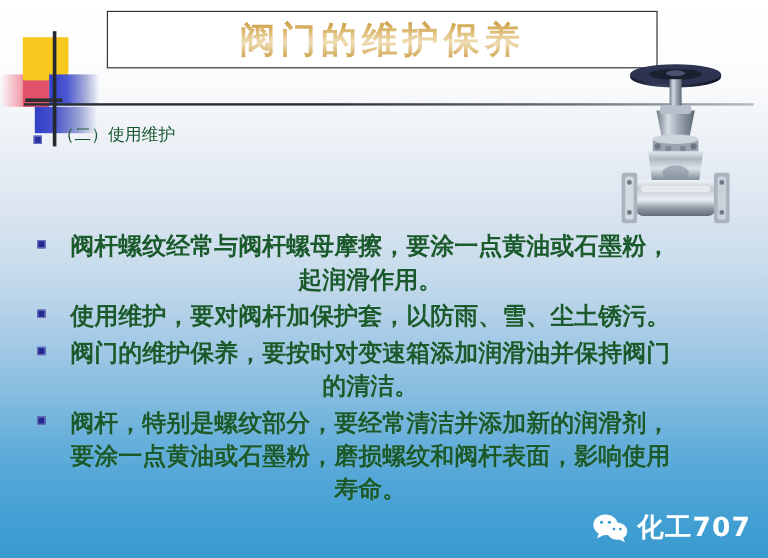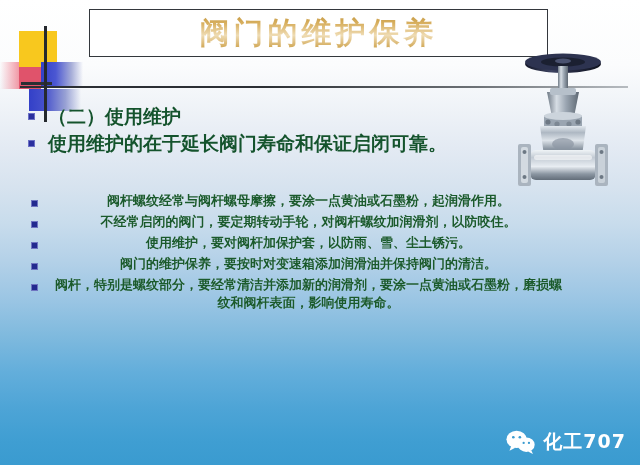--- a/index.html
+++ b/index.html
@@ -130,22 +130,22 @@
     flex: 0 0 auto;
     width: 7px; height: 7px;
     background: #2a2f9e;
     border: 1px solid #6b70c4;
     box-sizing: border-box;
     margin-top: 9px;
     margin-right: 13px;
   }
   .row-text {
     font-family: "DejaVu Serif", "Liberation Serif", serif;
-    font-size: 19px;
-    font-weight: bold;
+    font-size: 14px;
+    font-weight: normal;
     color: #14532d;
     line-height: 1.32;
     letter-spacing: 0px;
     text-shadow: 0 0 1px rgba(255,255,255,0.35);
   }
 
   .list-sub {
     position: absolute;
     left: 31px; top: 192px;
     width: 560px;
@@ -159,21 +159,21 @@
     flex: 0 0 auto;
     width: 7px; height: 7px;
     background: #232a8f;
     border: 1px solid #6f74c0;
     box-sizing: border-box;
     margin-top: 8px;
     margin-right: 12px;
   }
   .sub-text {
     font-family: "DejaVu Serif", "Liberation Serif", serif;
-    font-size: 13px;
+    font-size: 20px;
     font-weight: bold;
     color: #1a5a2c;
     line-height: 1.38;
     letter-spacing: 0px;
     width: 517px;
     text-shadow: 0 0 1px rgba(255,255,255,0.28);
   }
 
   
   .watermark {
@@ -181,21 +181,21 @@
     right: 14px; bottom: 10px;
     display: flex;
     align-items: center;
   }
   .wechat-icon {
     width: 30px; height: 26px;
     margin-right: 7px;
   }
   .wm-text {
     font-family: "DejaVu Sans", "Liberation Sans", sans-serif;
-    font-size: 19px;
+    font-size: 22px;
     font-weight: bold;
     color: #ffffff;
     letter-spacing: 1px;
   }
 </style>
 </head>
 <body>
 
 <div id="slide">
 
@@ -275,34 +275,26 @@
 
     <rect x="34" y="133" width="58" height="5" rx="2.5" fill="#ffffff" opacity="0.55"></rect>
     <ellipse cx="63" cy="122" rx="11" ry="6" fill="#8c96a2" opacity="0.7"></ellipse>
   </svg>
 
   <div class="list-main">
     <div class="row">
       <span class="bullet"></span>
       <span class="row-text">（二）使用维护</span>
     </div>
-    <div class="row">
-      <span class="bullet"></span>
-      <span class="row-text">使用维护的在于延长阀门寿命和保证启闭可靠。</span>
-    </div>
   </div>
 
   <div class="list-sub">
     <div class="sub-row">
       <span class="sub-bullet"></span>
       <span class="sub-text">阀杆螺纹经常与阀杆螺母摩擦，要涂一点黄油或石墨粉，起润滑作用。</span>
-    </div>
-    <div class="sub-row">
-      <span class="sub-bullet"></span>
-      <span class="sub-text">不经常启闭的阀门，要定期转动手轮，对阀杆螺纹加润滑剂，以防咬住。</span>
     </div>
     <div class="sub-row">
       <span class="sub-bullet"></span>
       <span class="sub-text">使用维护，要对阀杆加保护套，以防雨、雪、尘土锈污。</span>
     </div>
     <div class="sub-row">
       <span class="sub-bullet"></span>
       <span class="sub-text">阀门的维护保养，要按时对变速箱添加润滑油并保持阀门的清洁。</span>
     </div>
     <div class="sub-row">

